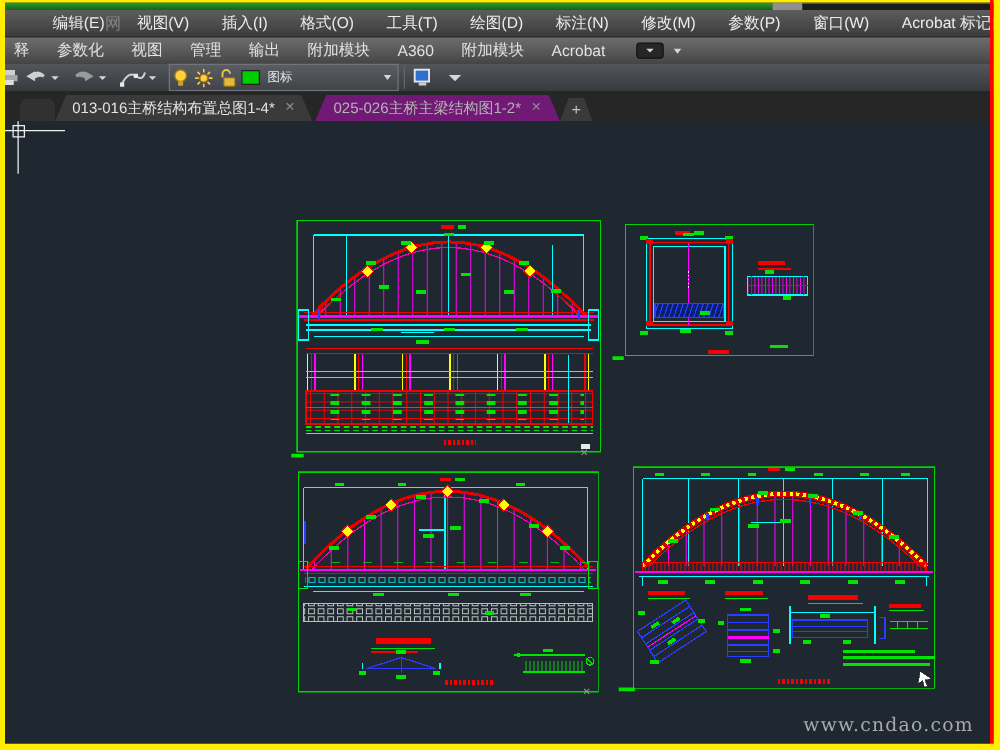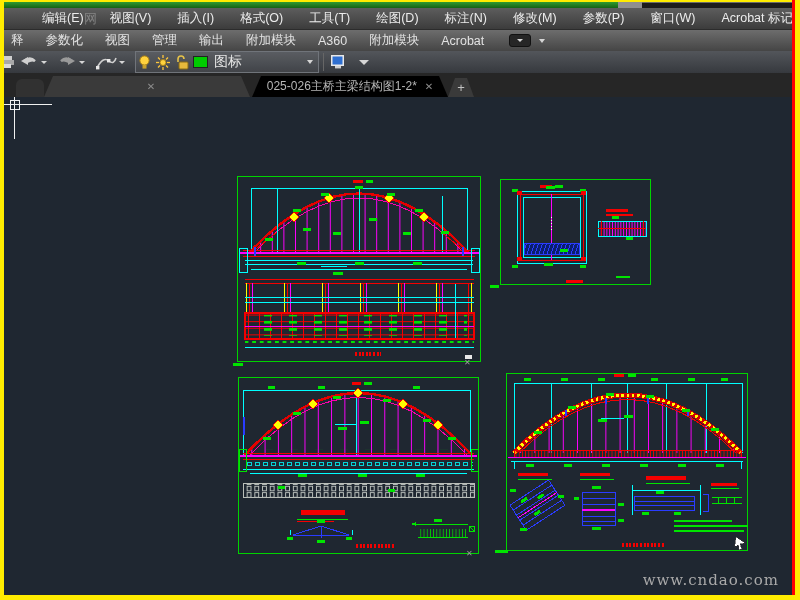--- a/index.html
+++ b/index.html
@@ -20,21 +20,21 @@
   #ribbonrow{left:0;top:30px;width:800px;height:21px;background:linear-gradient(#6d6d6d,#454545);
     display:flex;align-items:center;color:#e2e2e2;font-size:12.5px;white-space:nowrap;}
   #ribbonrow .rt{padding:0 11px;}
   #ribbonicon{width:20px;height:11px;background:#262626;border:1px solid #111;border-radius:3px;margin-left:14px;display:flex;align-items:center;justify-content:center;}
   .caret{width:0;height:0;border-left:3.5px solid transparent;border-right:3.5px solid transparent;border-top:4px solid #d6d6d6;}
   .caret.sm{border-left-width:3px;border-right-width:3px;border-top-width:3.5px;}
   #toolbar{left:0;top:51px;width:800px;height:22px;background:linear-gradient(#53565b,#36393e);
     display:flex;align-items:center;color:#ddd;}
   .tbtn{display:flex;align-items:center;margin:0 2px;}
   #layerpanel{display:flex;align-items:center;height:20px;margin-left:10px;border:1px solid #70747a;background:rgba(255,255,255,.05);width:182px;}
-  #layername{font-size:14px;color:#e6e6e6;margin-left:4px;flex:1;}
+  #layername{font-size:10px;color:#e6e6e6;margin-left:4px;flex:1;}
   .vsep{width:1px;height:18px;background:#666;margin:0 4px;}
   
   #tabbar{left:0;top:73px;width:800px;height:24px;background:#262626;}
   .doctab{position:absolute;top:3px;height:21px;display:flex;align-items:center;justify-content:center;
     font-size:12px;clip-path:polygon(9px 0,calc(100% - 9px) 0,100% 100%,0 100%);}
   .doctab .x{margin-left:8px;color:#8d8d8d;font-size:10px;}
   #tabstub{left:16px;top:6px;width:28px;height:18px;background:#313131;border-radius:6px 6px 0 0;}
   #newtab{left:448px;top:5px;width:26px;height:19px;background:#3a3a3a;color:#c2c2c2;font-size:13px;
     display:flex;align-items:center;justify-content:center;clip-path:polygon(7px 0,calc(100% - 7px) 0,100% 100%,0 100%);}
   
@@ -162,23 +162,24 @@
           <rect x="2.5" y="2.5" width="10" height="8" fill="#2f6fd0"></rect>
           <rect x="5" y="12" width="6" height="2.4" fill="#cfcfcf"></rect>
         </svg>
     </span>
     <span class="caret" style="margin-left:10px;border-left-width:5px;border-right-width:5px;border-top-width:5px"></span>
   </div>
 
   <div id="tabbar" class="abs">
     <div id="tabstub" class="abs"></div>
     <div class="doctab" style="left:44px;width:206px;background:#3a3a3a;color:#e4e4e4;">
+      <span>013-016主桥结构布置总图1-4*</span>
       <span class="x">✕</span>
     </div>
-    <div class="doctab" style="left:252px;width:196px;background:#000000;color:#b5b5b5;">
+    <div class="doctab" style="left:252px;width:196px;background:#701a75;color:#b5b5b5;">
       <span>025-026主桥主梁结构图1-2*</span>
       <span class="x">✕</span>
     </div>
     <div id="newtab" class="abs">+</div>
   </div>
 
   <div id="canvas" class="abs">
 
     <div class="xline" style="left:0;top:6.5px;width:48px;height:1px"></div>
     <div class="xline" style="left:10px;top:0;width:1px;height:42px"></div>

